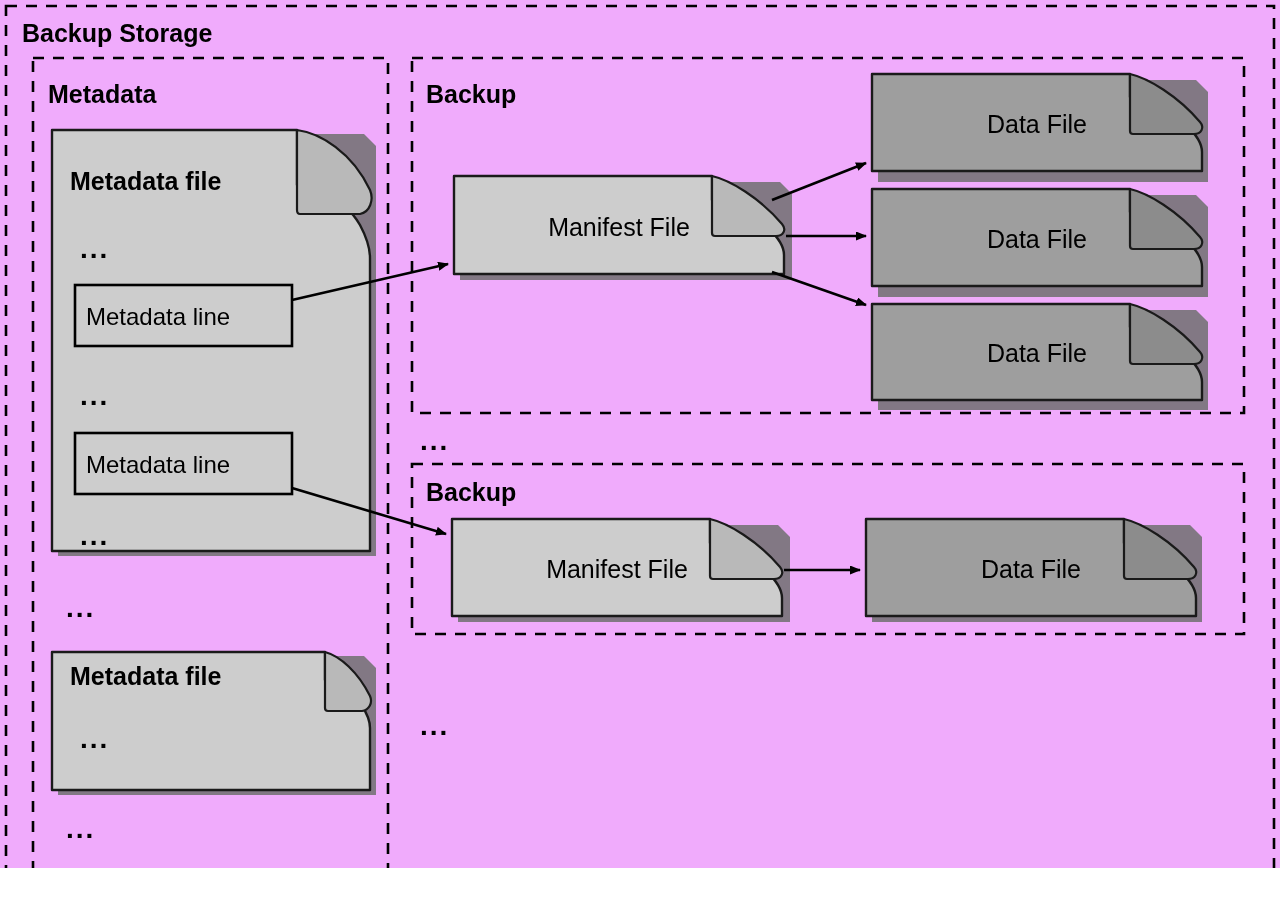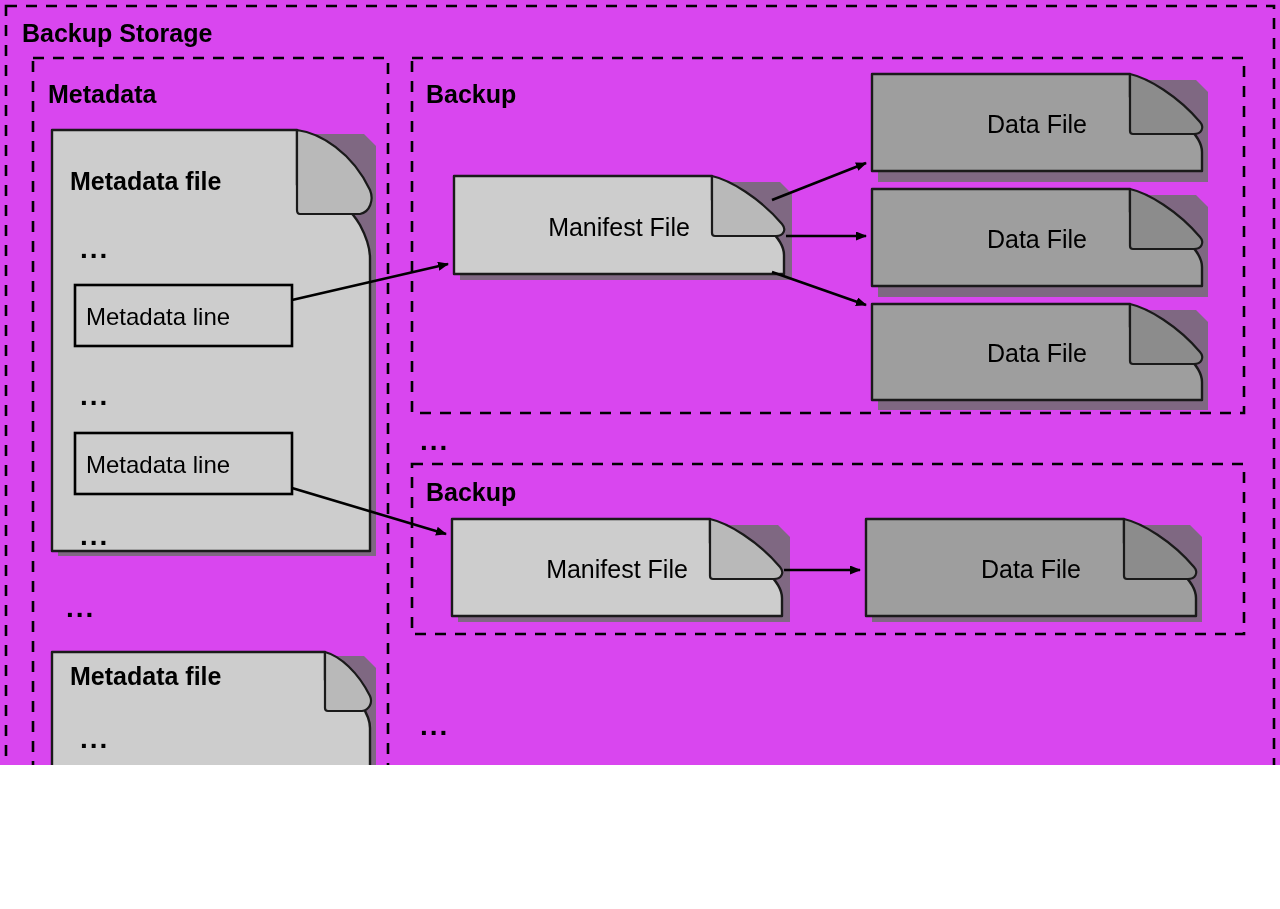--- a/index.html
+++ b/index.html
@@ -3,22 +3,22 @@
 <meta charset="utf-8">
 <style>
   html, body {
     margin: 0;
     padding: 0;
     background: #ffffff;
   }
   #stage {
     position: relative;
     width: 1280px;
-    height: 765px;
-    background: #d946ef;
+    height: 868px;
+    background: #f0abfc;
     font-family: "Liberation Sans", sans-serif;
     overflow: hidden;
   }
   svg#diagram {
     position: absolute;
     left: 0;
     top: 0;
     width: 1280px;
     height: 909px;
   }

